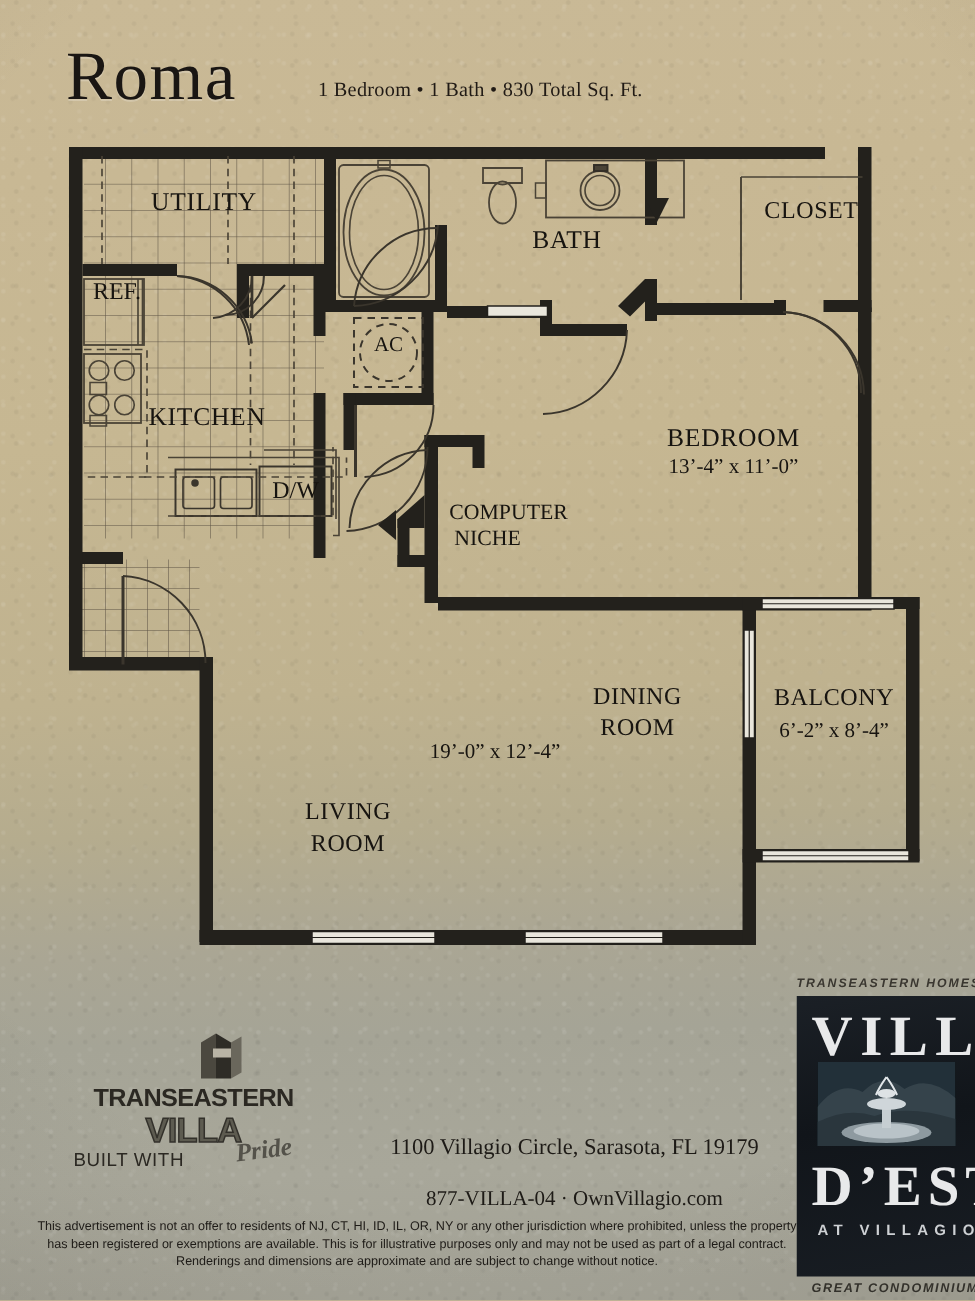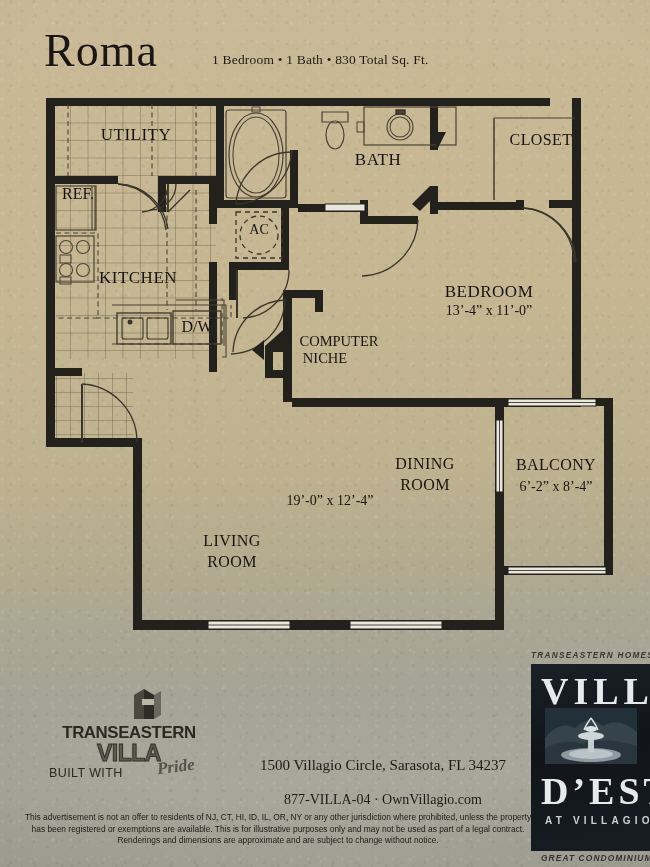--- a/index.html
+++ b/index.html
@@ -372,21 +372,21 @@
       <text x="232" y="546" font-size="16" text-anchor="middle" letter-spacing="0.4">LIVING</text>
       <text x="232" y="567" font-size="16" text-anchor="middle" letter-spacing="0.4">ROOM</text>
       <text x="556" y="470" font-size="16" text-anchor="middle" letter-spacing="0.4">BALCONY</text>
       <text x="556" y="491" font-size="14" text-anchor="middle">6’-2” x 8’-4”</text>
     </g>
   </g>
 </svg>
 
 <div id="vign"></div>
 
-<div class="addr" id="addr1">1500 Villagio Circle, Sarasota, FL 34237</div>
+<div class="addr" id="addr1">1100 Villagio Circle, Sarasota, FL 19179</div>
 <div class="addr" id="addr2">877-VILLA-04 · OwnVillagio.com</div>
 <div id="disclaimer">This advertisement is not an offer to residents of  NJ, CT, HI, ID, IL, OR, NY  or any other jurisdiction where prohibited, unless the property  has been registered or exemptions are available. This is for illustrative purposes only and may not be used as part of a legal contract. Renderings and dimensions are approximate and are subject to change without notice.</div>
 
 <div id="te-logo">
   <svg id="te-ico" viewBox="0 0 34 36">
     <polygon points="4,10 14,4 14,34 4,34" fill="#4b483f"></polygon>
     <polygon points="14,4 24,10 24,34 14,34" fill="#2e2c26"></polygon>
     <polygon points="24,10 31,6 31,30 24,34" fill="#6a675c"></polygon>
     <rect x="12" y="14" width="12" height="6" fill="#b9b4a5"></rect>
   </svg>

